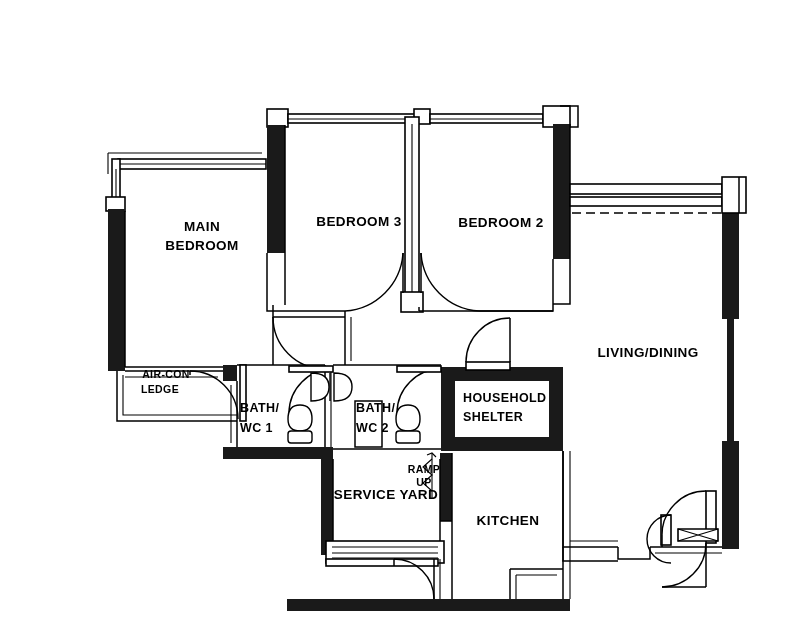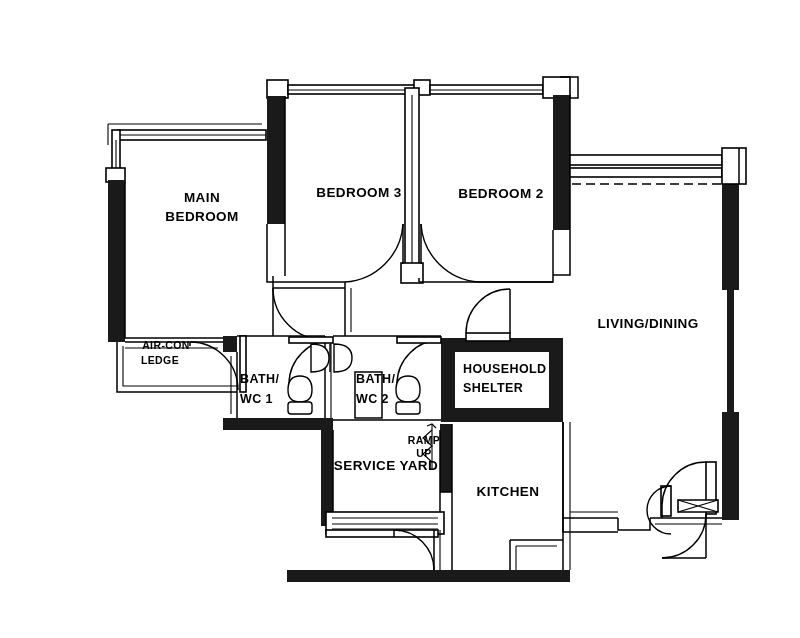--- a/index.html
+++ b/index.html
@@ -12,20 +12,21 @@
     width: 800px;
     height: 638px;
     font-family: "Liberation Sans", sans-serif;
     overflow: hidden;
   }
   #plan-root {
     position: relative;
     width: 800px;
     height: 482px;
     background: #ffffff;
+    margin-top: 29px;
   }
   #plan-svg {
     display: block;
     width: 800px;
     height: 638px;
   }
   .room-label {
     font-family: "Liberation Sans", sans-serif;
     font-weight: bold;
     fill: #000000;

